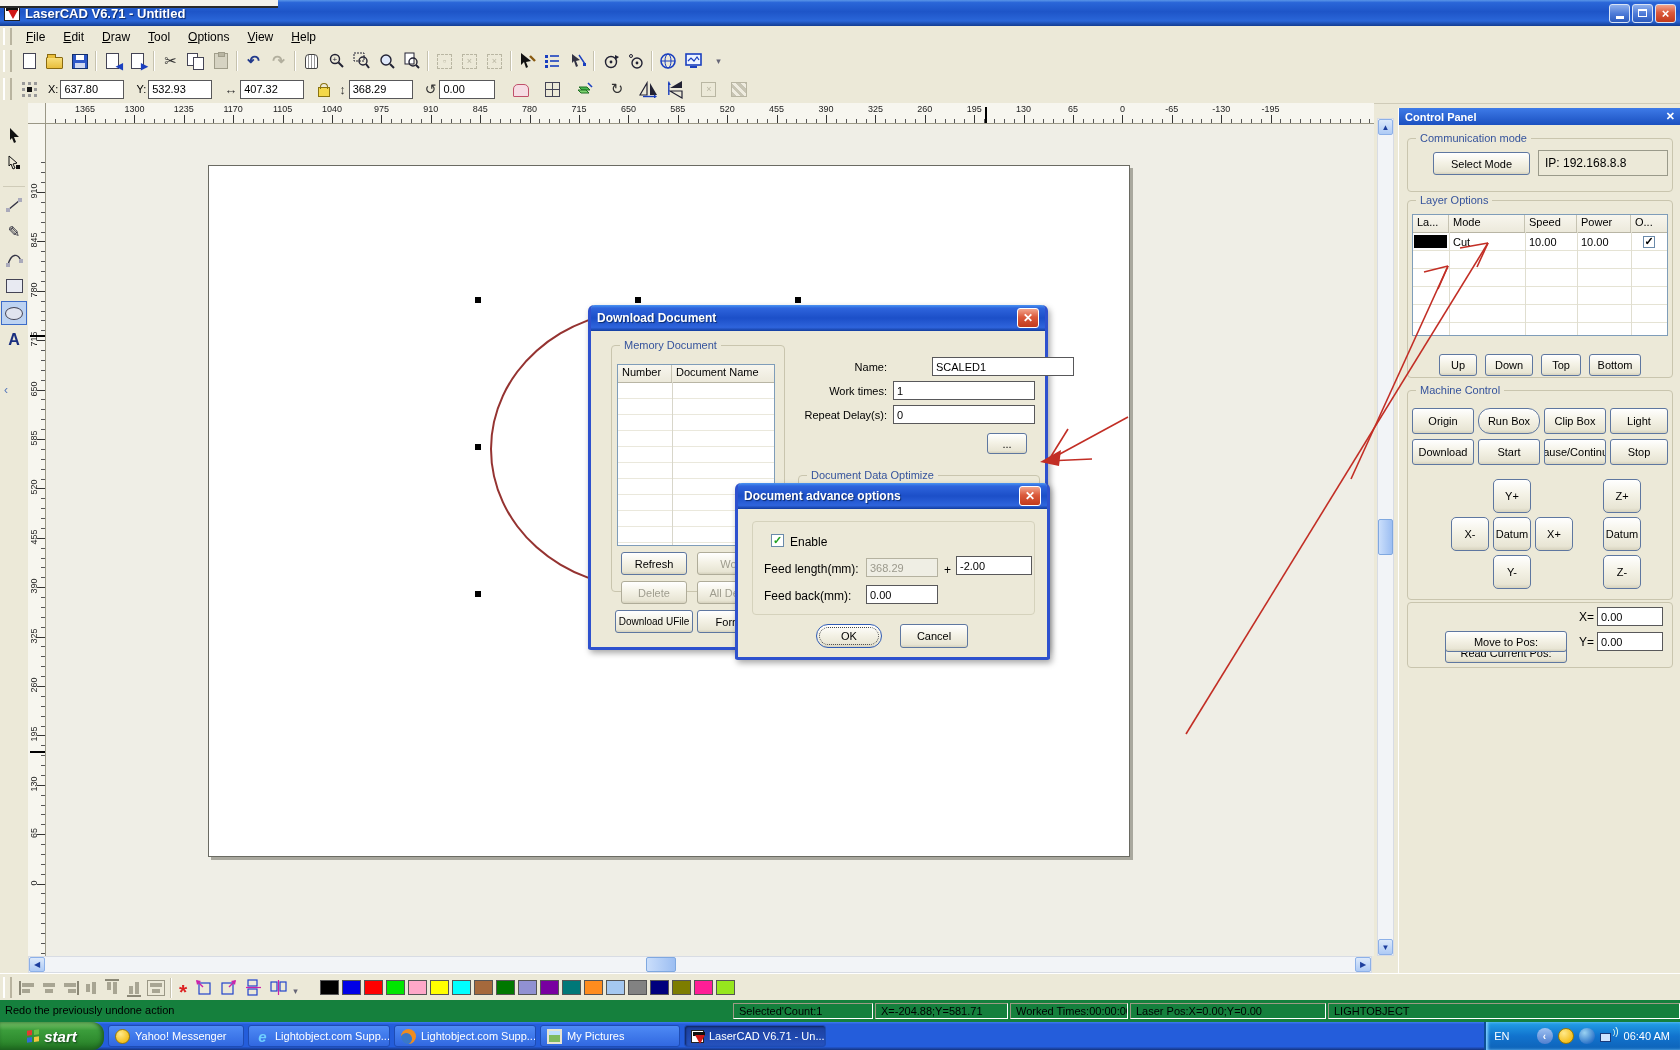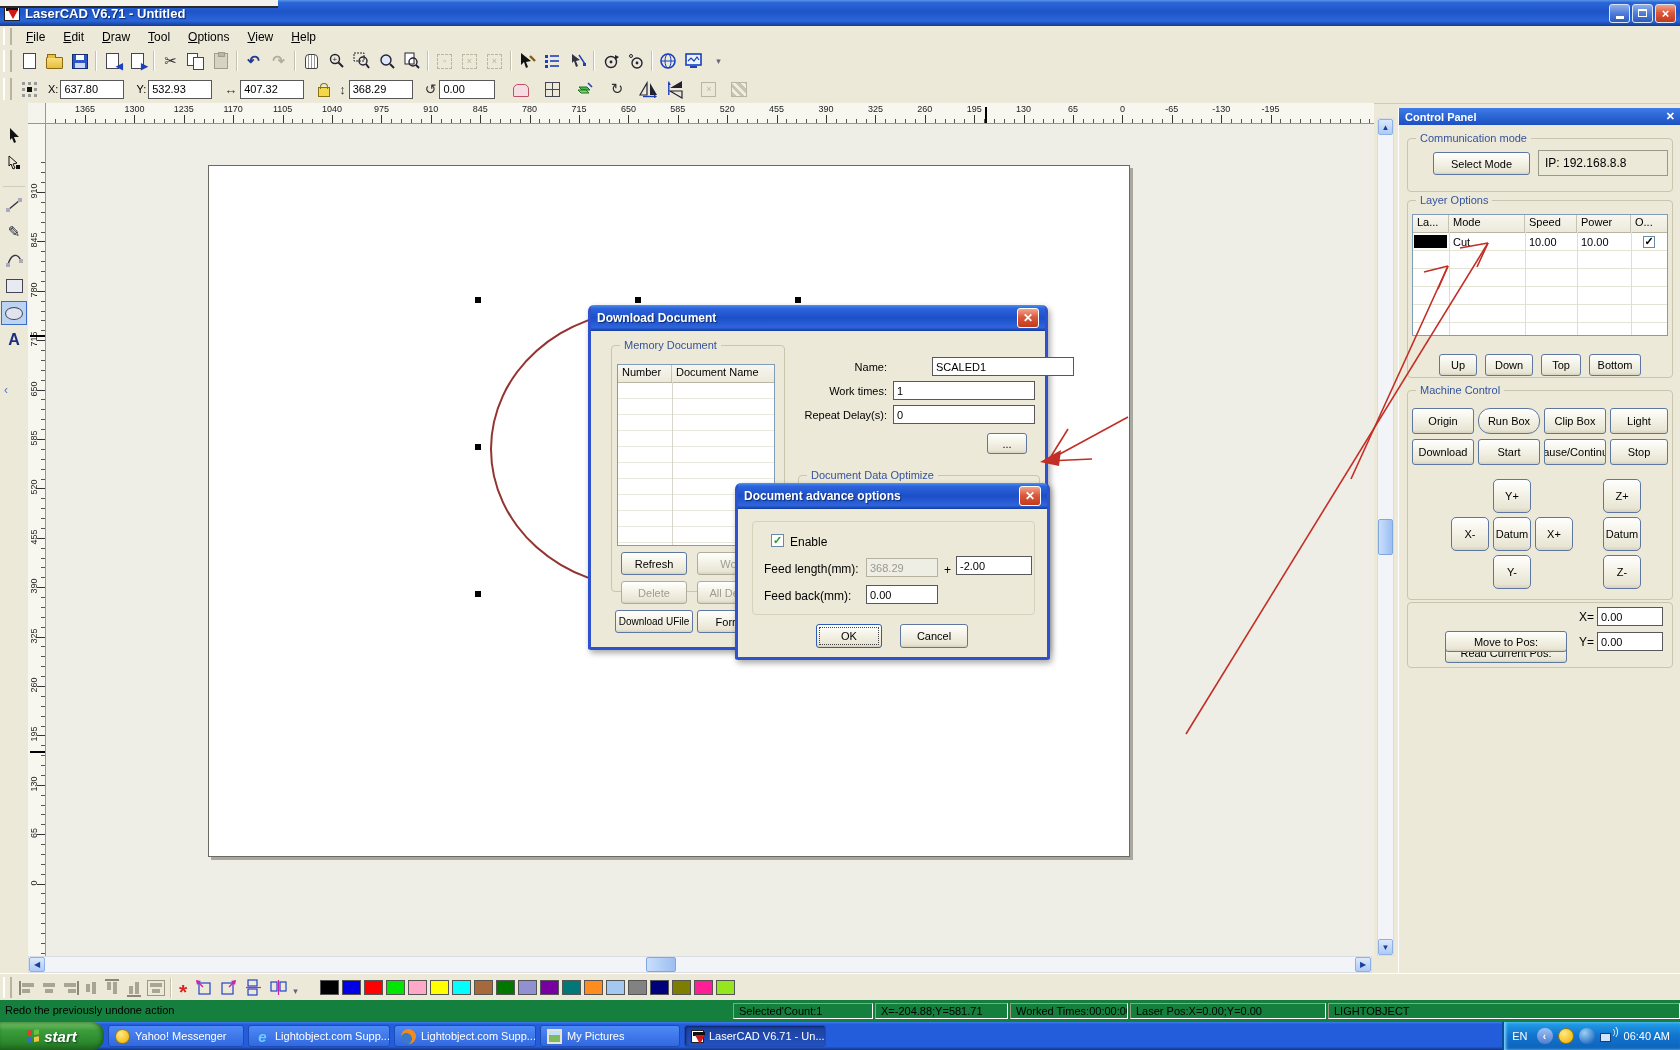--- a/index.html
+++ b/index.html
@@ -871,21 +871,21 @@
       <div class="cb abs" style="left:33px;top:25px;">
           <span style="color:#21A121;">✓</span>
         </div>
       <span class="abs" style="left:52px;top:26px;font-size:12px;">Enable</span>
       <span class="abs" style="left:26px;top:53px;font-size:12px;">Feed length(mm):</span>
       <input class="fld abs" style="left: 128px; top: 49px; width: 64px; background: rgb(239, 238, 228); border-color: rgb(181, 178, 160); color: rgb(155, 153, 140);" readonly="" value="368.29">
       <span class="abs" style="left:206px;top:54px;font-size:12px;">+</span>
       <input class="fld abs" style="left: 218px; top: 47px; width: 68px;" readonly="" value="-2.00">
       <span class="abs" style="left:26px;top:80px;font-size:12px;">Feed back(mm):</span>
       <input class="fld abs" style="left: 128px; top: 76px; width: 64px;" readonly="" value="0.00">
-      <div class="btn focus" style="left:78px;top:115px;width:66px;height:24px;">OK</div>
+      <div class="btn focus" style="left:78px;top:115px;width:66px;height:24px;border-radius:12px;">OK</div>
       <div class="btn" style="left:162px;top:115px;width:68px;height:24px;">Cancel</div>
     </div>
   </div>
 
   <svg class="abs" style="left:0;top:0;z-index:40;pointer-events:none;" width="1680" height="1050">
     <g stroke="#C22E25" stroke-width="1.6" fill="none">
       <line x1="1186" y1="734" x2="1488" y2="243"></line>
       <line x1="1488" y1="243" x2="1460" y2="248"></line>
       <line x1="1488" y1="243" x2="1477" y2="267"></line>
       <line x1="1351" y1="479" x2="1448" y2="266"></line>
@@ -994,21 +994,21 @@
     </div>
     <div class="taskbtn" style="width:140px;">
       <div class="tico" style="background:linear-gradient(#bfe0ff 0 40%,#7fba60 40%);border:2px solid #e8e4d0;box-sizing:border-box;"></div>
       <span>My Pictures</span>
     </div>
     <div class="taskbtn active" style="width:142px;">
       <div class="tico applogo" style="width:13px;height:13px;"></div>
       <span>LaserCAD V6.71 - Un...</span>
     </div>
     <div id="tray">
-      <span style="margin-right:4px;">EN</span>
+      <span style="margin-right:22px;">EN</span>
       <div class="trayico" style="border-radius:50%;background:linear-gradient(#9FC2F2,#4F7FD0);display:flex;align-items:center;justify-content:center;color:#fff;font-weight:bold;font-size:10px;">‹</div>
       <div class="trayico" style="border-radius:50%;background:radial-gradient(circle at 35% 30%,#FFE98A,#F4C020 70%);border:1px solid #9a7a00;box-sizing:border-box;"></div>
       <div class="trayico" style="border-radius:50%;background:radial-gradient(circle at 35% 30%,#9ad2f2,#2a72c8 75%);"></div>
       <div class="trayico" style="position:relative;">
         <div style="position:absolute;left:0;bottom:2px;width:11px;height:9px;background:#cfe4ff;border:1px solid #1a3a7a;box-sizing:border-box;"></div>
         <div style="position:absolute;right:0;top:0;color:#eaffea;font-size:8px;line-height:8px;">)</div>
         <div style="position:absolute;right:-3px;top:-1px;color:#eaffea;font-size:10px;line-height:10px;">)</div>
       </div>
       <span style="margin-left:8px;">06:40 AM</span>
     </div>

